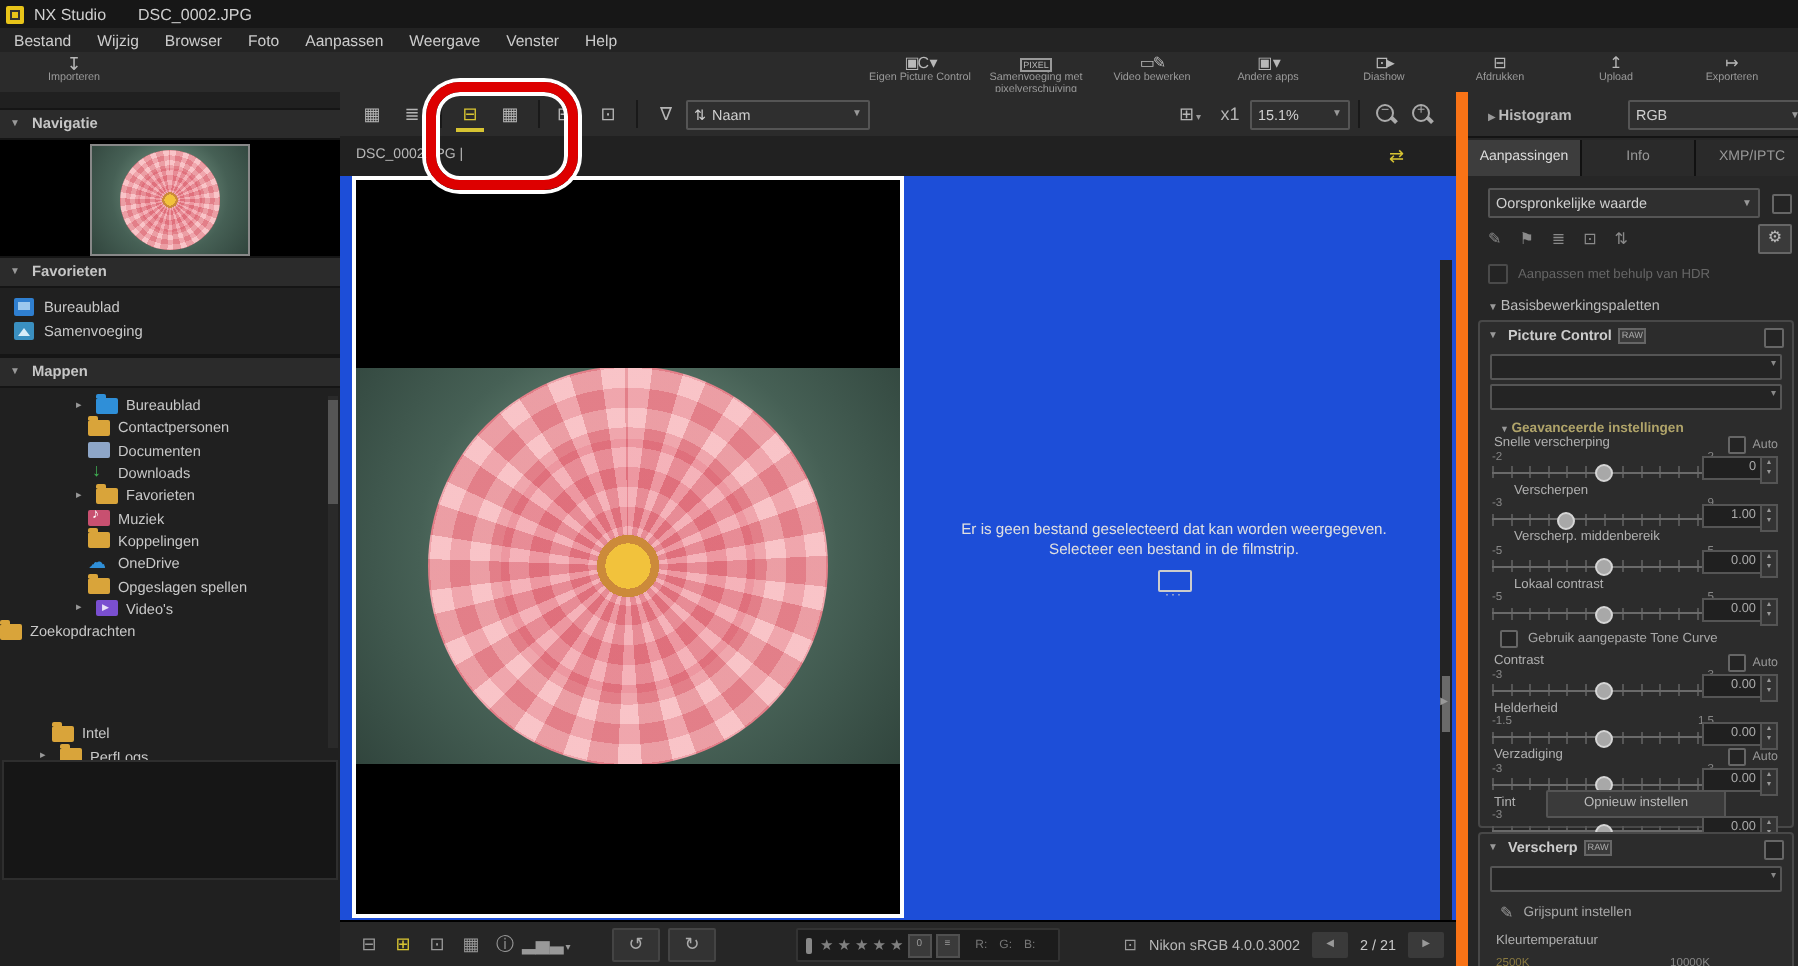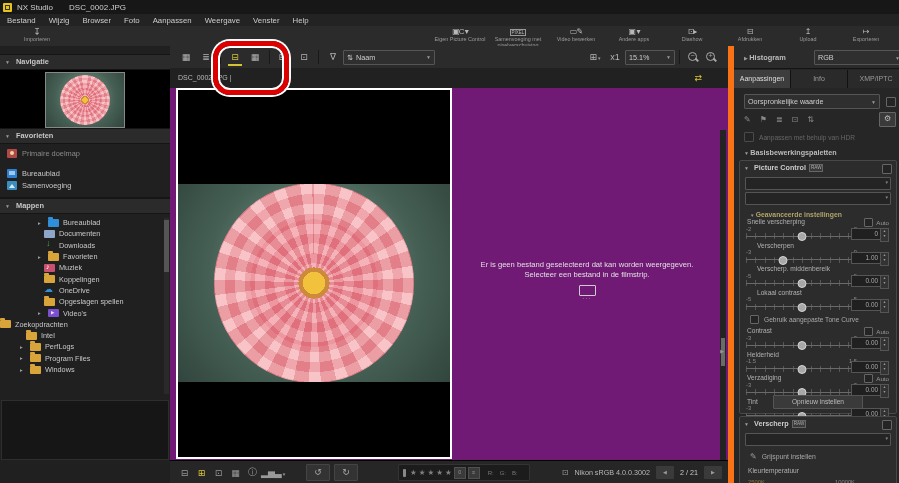--- a/index.html
+++ b/index.html
@@ -85,21 +85,21 @@
   #sort-select{width:84px;}
   #viewbar-right{margin-left:auto;display:flex;align-items:center;margin-right:8px;}
   #zoom-select{width:42px;}
   .mag{width:12px;height:12px;position:relative;margin:0 3px;cursor:default;}
   .mag::before{content:"";position:absolute;left:1px;top:1px;width:7px;height:7px;border:1px solid #aaa;border-radius:50%;}
   .mag::after{content:"";position:absolute;left:8px;top:8px;width:4px;height:1.5px;background:#aaa;transform:rotate(45deg);}
   .mag span{position:absolute;left:2.5px;top:0.5px;font-size:7px;color:#aaa;width:6px;text-align:center;}
   #tabbar{position:absolute;left:0;top:22px;width:558px;height:20px;background:#212121;border-bottom:1px solid #000;}
   #film-tab{position:absolute;left:8px;top:0;height:20px;line-height:20px;font-size:7px;color:#b8b8b8;}
   #sync-icon{position:absolute;right:26px;top:0;height:20px;line-height:20px;color:#d6c332;font-size:9px;cursor:default;}
-  #viewer{position:absolute;left:0;top:42px;width:558px;height:372px;background:#701a75;}
+  #viewer{position:absolute;left:0;top:42px;width:558px;height:372px;background:#1d4ed8;}
   #whitebox{position:absolute;left:6px;top:0;width:272px;height:367px;border:2px solid #fff;background:#000;cursor:default;}
   .photo{position:relative;overflow:hidden;background:radial-gradient(circle at 50% 45%,#6a8878 0 28%,#46605five 60%,#31453d 100%);}
   .photo{background:radial-gradient(circle at 50% 45%,#6a8878 0 28%,#466055 60%,#31453d 100%);}
   .bloom{position:absolute;left:50%;top:50%;width:var(--d);height:var(--d);transform:translate(-50%,-50%);border-radius:50%;
     background:
       radial-gradient(circle at 50% 50%,#f2c23c 0 8%,#cc8a3a 8% 11%,rgba(0,0,0,0) 11%),
       repeating-conic-gradient(rgba(255,255,255,0.22) 0 7deg,rgba(190,70,85,0.20) 7deg 16deg),
       repeating-radial-gradient(circle,rgba(222,105,118,0.38) 0 7%,rgba(255,228,228,0.26) 7% 14%),
       radial-gradient(circle,#c04a58 6%,#ee8590 12% 45%,#f4a3a9 45% 78%,#f8bcbc 78% 94%,#f0b0ac 100%);}
   #main-photo{position:absolute;left:0;top:94px;width:272px;height:198px;}
@@ -132,21 +132,21 @@
   #adj-tabs{position:absolute;left:0;top:24px;width:171px;height:18px;display:flex;background:#1e1e1e;}
   .tab{flex:1;border-right:1px solid #111;background:#2a2a2a;color:#999;font-size:7px;text-align:center;line-height:18px;cursor:default;}
   .tab.active{background:#3d3d3d;color:#ddd;}
   #preset-row{position:absolute;left:10px;top:48px;width:152px;display:flex;align-items:center;gap:6px;}
   #preset-select{width:128px;}
   .cb{width:8px;height:8px;background:#242424;border:1px solid #666;border-radius:1px;flex:0 0 auto;cursor:default;}
   #adj-icons{position:absolute;left:10px;top:66px;width:152px;height:15px;display:flex;align-items:center;gap:9px;font-size:8px;color:#8a8a8a;}
   #gear-btn{margin-left:auto;width:15px;height:13px;background:#3a3a3a;border:1px solid #666;border-radius:1px;color:#bbb;text-align:center;line-height:12px;font-size:8px;cursor:default;}
   #hdr-row{position:absolute;left:10px;top:86px;display:flex;align-items:center;gap:5px;font-size:6.6px;color:#666;}
   #hdr-row .cb{border-color:#4a4a4a;}
-  #basis-head{position:absolute;left:10px;top:102px;font-size:7.2px;font-weight:bold;color:#bbb;}
+  #basis-head{position:absolute;left:10px;top:102px;font-size:7.2px;font-weight:normal;color:#bbb;}
   #basis-head::before{content:"▼ ";font-size:5px;color:#999;}
   .panel-box{position:absolute;left:5px;width:156px;background:#2c2c2c;border:1px solid #484848;border-radius:2px;}
   #pc-box{top:114px;height:252px;}
   #wb-box{top:370px;height:110px;}
   .box-head{position:relative;height:14px;font-size:7.2px;font-weight:bold;color:#ccc;line-height:14px;padding-left:14px;}
   .box-head::before{content:"▼";position:absolute;left:4px;top:0;font-size:5px;color:#999;}
   .badge{display:inline-block;font-size:4.6px;font-weight:normal;color:#aaa;border:1px solid #666;background:#3a3a3a;padding:0 1px;margin-left:3px;vertical-align:1px;line-height:6px;}
   .box-cb{position:absolute;right:4px;top:3px;}
   .dd{height:11px;background:#242424;border:1px solid #555;border-radius:1px;margin:2px 5px 0 5px;position:relative;cursor:default;}
   .dd::after{content:"▾";position:absolute;right:2px;top:1px;font-size:5px;color:#888;}
@@ -262,42 +262,43 @@
   <div id="sidebar" class="abs">
     <div style="height:8px"></div>
     <div class="sec-head"><span>Navigatie</span></div>
     <div id="nav-thumb-area">
       <div id="nav-thumb" class="photo">
           <div class="bloom" style="--d:50px"></div>
         </div>
     </div>
     <div class="sec-head"><span>Favorieten</span></div>
     <div id="fav-list">
-      <div class="fav muted">
-        <span class="sq-ic ic-target"></span>
-        <span>Primaire doelmap</span>
-      </div>
       <div class="fav">
         <span class="sq-ic ic-desktop"></span>
         <span>Bureaublad</span>
       </div>
       <div class="fav">
         <span class="sq-ic ic-pictures"></span>
         <span>Samenvoeging</span>
       </div>
     </div>
     <div class="sec-head"><span>Mappen</span></div>
     <div id="tree">
 
         <div class="trow" style="padding-left: 38px;">
           <span class="arrow"></span>
           <span class="fold" data-icon="desktop-folder"></span>
           <span>Bureaublad</span>
         </div>
 
+        <div class="trow" style="padding-left: 44px;">
+
+          <span class="fold" data-icon="folder"></span>
+          <span>Contactpersonen</span>
+        </div>
 
         <div class="trow" style="padding-left: 44px;">
 
           <span class="fold" data-icon="documents"></span>
           <span>Documenten</span>
         </div>
 
         <div class="trow" style="padding-left: 44px;">
 
           <span class="fold" data-icon="downloads"></span>
@@ -339,21 +340,21 @@
           <span class="fold" data-icon="videos"></span>
           <span>Video's</span>
         </div>
 
         <div class="trow" style="">
 
           <span class="fold" data-icon="folder"></span>
           <span>Zoekopdrachten</span>
         </div>
 
-        <div class="trow" style="padding-left: 26px;">
+        <div class="trow" style="padding-left: 26px; margin-top: 40px;">
 
           <span class="fold" data-icon="folder"></span>
           <span>Intel</span>
         </div>
 
         <div class="trow" style="padding-left: 20px;">
           <span class="arrow"></span>
           <span class="fold" data-icon="folder"></span>
           <span>PerfLogs</span>
         </div>

